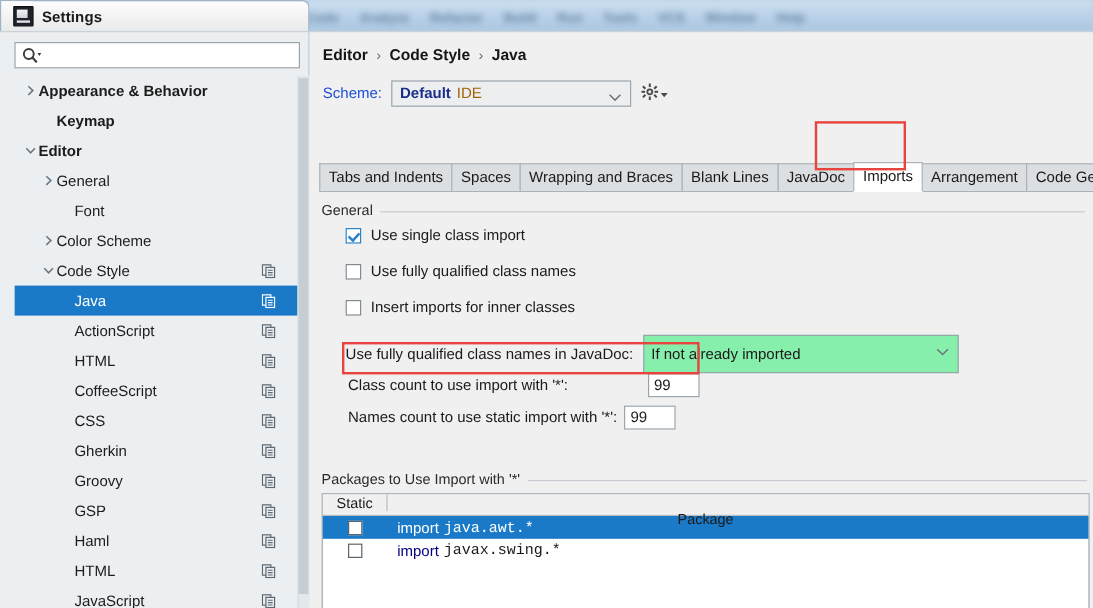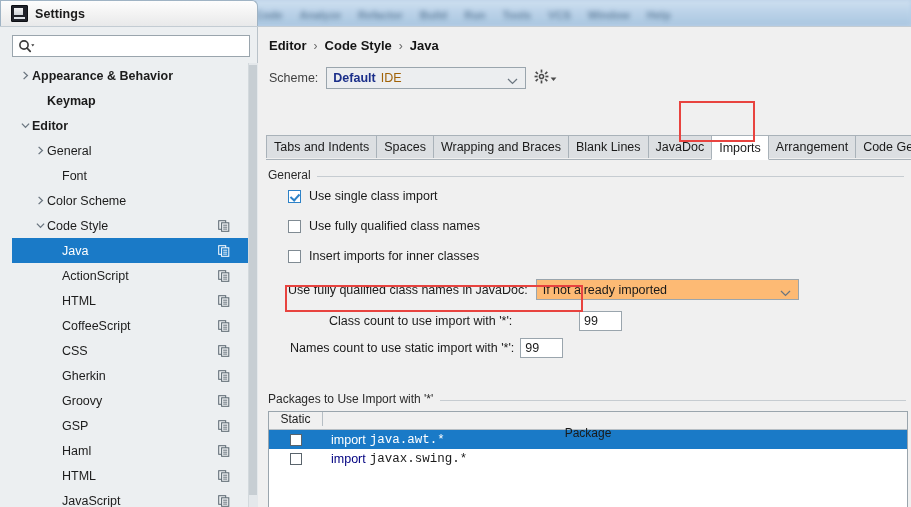--- a/index.html
+++ b/index.html
@@ -165,21 +165,21 @@
     position: absolute; left: 11px; top: 11px;
     display: flex; align-items: center; gap: 7px;
     font-size: 13px; font-weight: 700; color: #151515;
   }
   .bc-sep { font-weight: 400; color: #6a6a6a; font-size: 12px; }
 
   .scheme-row {
     position: absolute; left: 11px; top: 40px;
     display: flex; align-items: center; gap: 8px;
   }
-  .scheme-label { font-size: 12.5px; color: #404040; }
+  .scheme-label { font-size: 12.5px; color: #1d4ed8; }
   .scheme-combo {
     width: 200px; height: 22px;
     background: #eceef0;
     border: 1px solid #9aa5ad;
     box-sizing: border-box;
     display: flex; align-items: center;
     padding: 0 6px;
     gap: 5px;
     position: relative;
   }
@@ -188,21 +188,21 @@
   .combo-arrow { position: absolute; right: 7px; top: 6px; }
   .gear-btn {
     display: flex; align-items: center; gap: 1px;
     cursor: default;
   }
 
   
   .tabbar {
     position: absolute; left: 8px; top: 108px;
     width: 645px; height: 25px;
-    display: flex; align-items: flex-start;
+    display: flex; align-items: center;
     border-bottom: 1px solid #a9b2b9;
     box-sizing: border-box;
   }
   .tab {
     height: 23px;
     background: #dcdfe2;
     border: 1px solid #a9b2b9;
     border-bottom: none;
     box-sizing: border-box;
     display: flex; align-items: center;
@@ -273,22 +273,22 @@
     border-width: 0 2px 2px 0;
     transform: rotate(42deg);
   }
 
   .fqcn-row {
     position: absolute; left: 22px; top: 119px;
     display: flex; align-items: center; gap: 8px;
   }
   .fqcn-label { font-size: 12.5px; color: #1a1a1a; }
   .fqcn-combo {
-    width: 263px; height: 21px;
-    background: #fdba74;
+    width: 263px; height: 32px;
+    background: #86efac;
     border: 1px solid #9aa5ad;
     box-sizing: border-box;
     display: flex; align-items: center;
     padding: 0 6px;
     position: relative;
     font-size: 12.5px;
   }
 
   .count-row {
     position: absolute;
@@ -678,21 +678,21 @@
             <div class="fqcn-combo">
               <span>If not already imported</span>
               <span class="combo-arrow">
                 <svg width="11" height="8" viewBox="0 0 11 8">
                     <path d="M1 2 L5.5 6.4 L10 2" fill="none" stroke="#6b7680" stroke-width="1.3"></path>
                   </svg>
               </span>
             </div>
           </div>
 
-          <div class="count-row" style="left:24px; top:151px;margin-left:39px;">
+          <div class="count-row" style="left:24px; top:151px;">
             <span class="count-label" style="width:250px;">Class count to use import with '*':</span>
             <input class="count-field" type="text" value="99" style="">
           </div>
 
           <div class="count-row" style="left:24px; top:178px;">
             <span class="count-label" style="margin-right:6px;">Names count to use static import with '*':</span>
             <input class="count-field" type="text" value="99" style="">
           </div>
 
           <div class="pkg-group">

